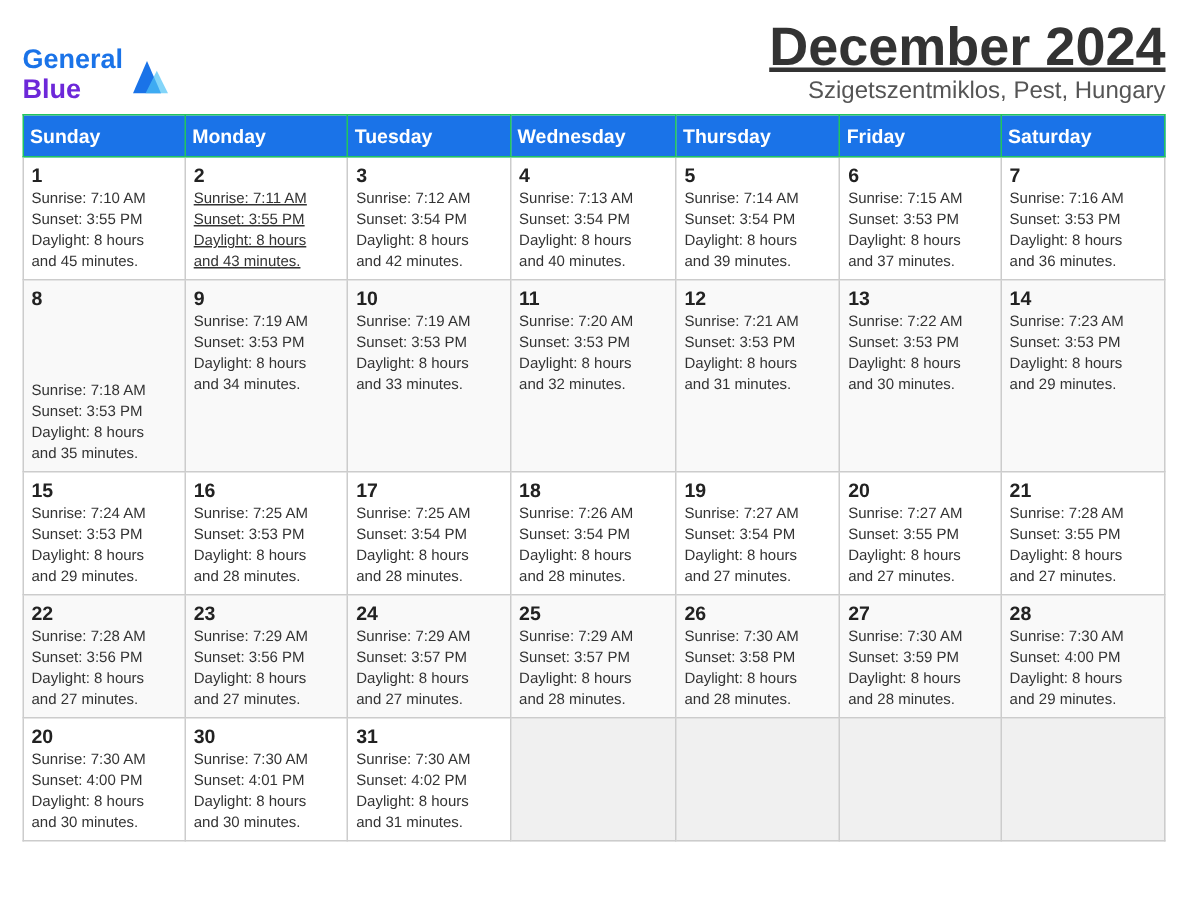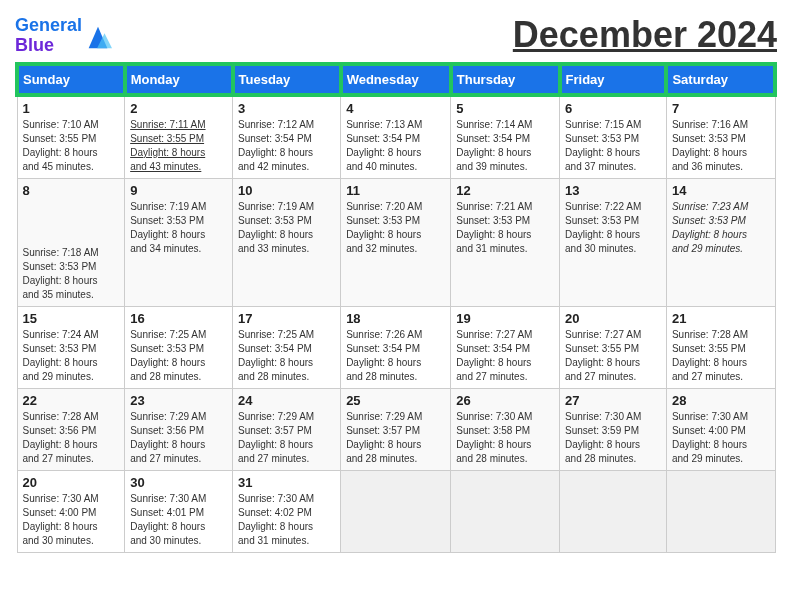--- a/index.html
+++ b/index.html
@@ -53,21 +53,21 @@
       border-collapse: collapse;
       font-size: 10.5px;
     }
     thead tr th {
       background-color: #1a73e8;
       color: #fff;
       padding: 6px 4px;
       text-align: left;
       font-size: 13px;
       font-weight: bold;
-      border: 4px solid #22c55e;
+      border: 1px solid #22c55e;
     }
     tbody tr td {
       border: 1px solid #ccc;
       vertical-align: top;
       padding: 4px 5px;
       width: 113px;
       min-height: 70px;
       background: #fff;
     }
     tbody tr:nth-child(even) td {
@@ -100,20 +100,21 @@
         <span style="color:#6d28d9;margin-top:13px;">Blue</span>
       </div>
     </div>
     <svg class="logo-icon" viewBox="0 0 30 30" xmlns="http://www.w3.org/2000/svg">
       <polygon points="5,28 15,5 25,28" fill="#1a73e8"></polygon>
       <polygon points="14,28 22,12 30,28" fill="#4fc3f7" opacity="0.7"></polygon>
     </svg>
   </div>
   <div class="title-area">
     <div class="month-title">December 2024</div>
+    <div class="location-title">Szigetszentmiklos, Pest, Hungary</div>
   </div>
 </div>
 
 <table>
   <thead>
     <tr id="days-header-row">
         <th>Sunday</th>
         <th>Monday</th>
         <th>Tuesday</th>
         <th>Wednesday</th>
@@ -212,21 +213,21 @@
         </td>
         <td>
           <span class="day-num">13</span>
           <div class="day-info" style="white-space: pre-line;">Sunrise: 7:22 AM
 Sunset: 3:53 PM
 Daylight: 8 hours
 and 30 minutes.</div>
         </td>
         <td>
           <span class="day-num">14</span>
-          <div class="day-info" style="white-space: pre-line; font-style: italic;">Sunrise: 7:23 AM
+          <div class="day-info" style="white-space: pre-line;">Sunrise: 7:23 AM
 Sunset: 3:53 PM
 Daylight: 8 hours
 and 29 minutes.</div>
         </td>
       </tr>
       <tr>
         <td>
           <span class="day-num">15</span>
           <div class="day-info" style="white-space: pre-line;">Sunrise: 7:24 AM
 Sunset: 3:53 PM

